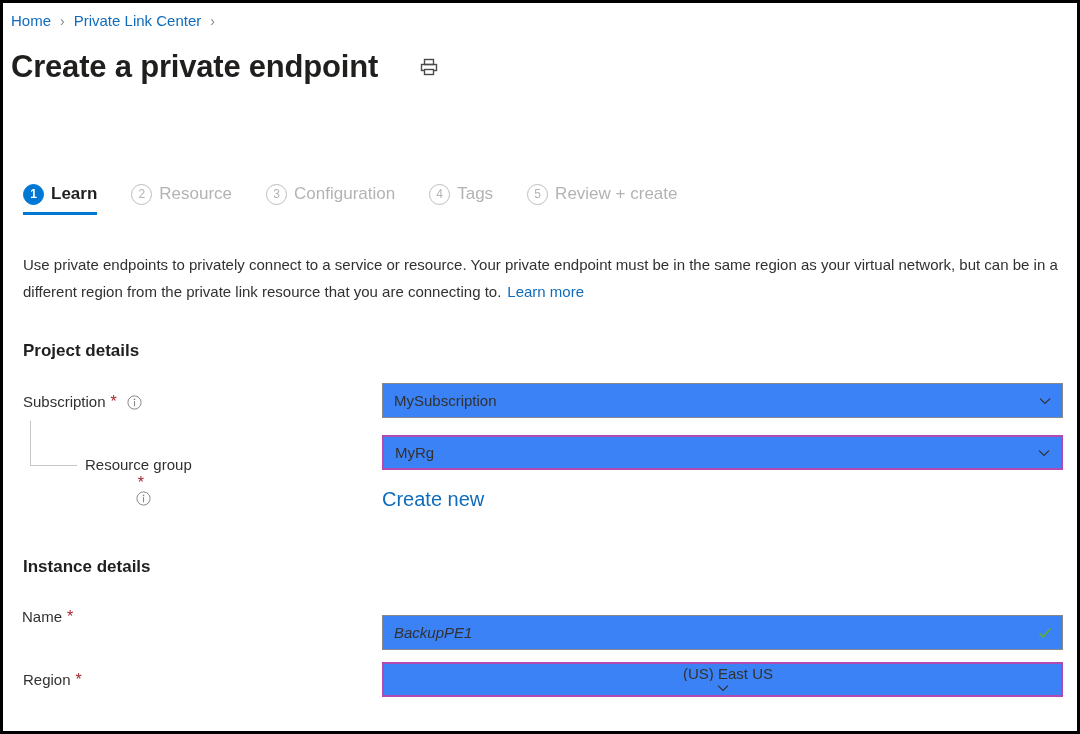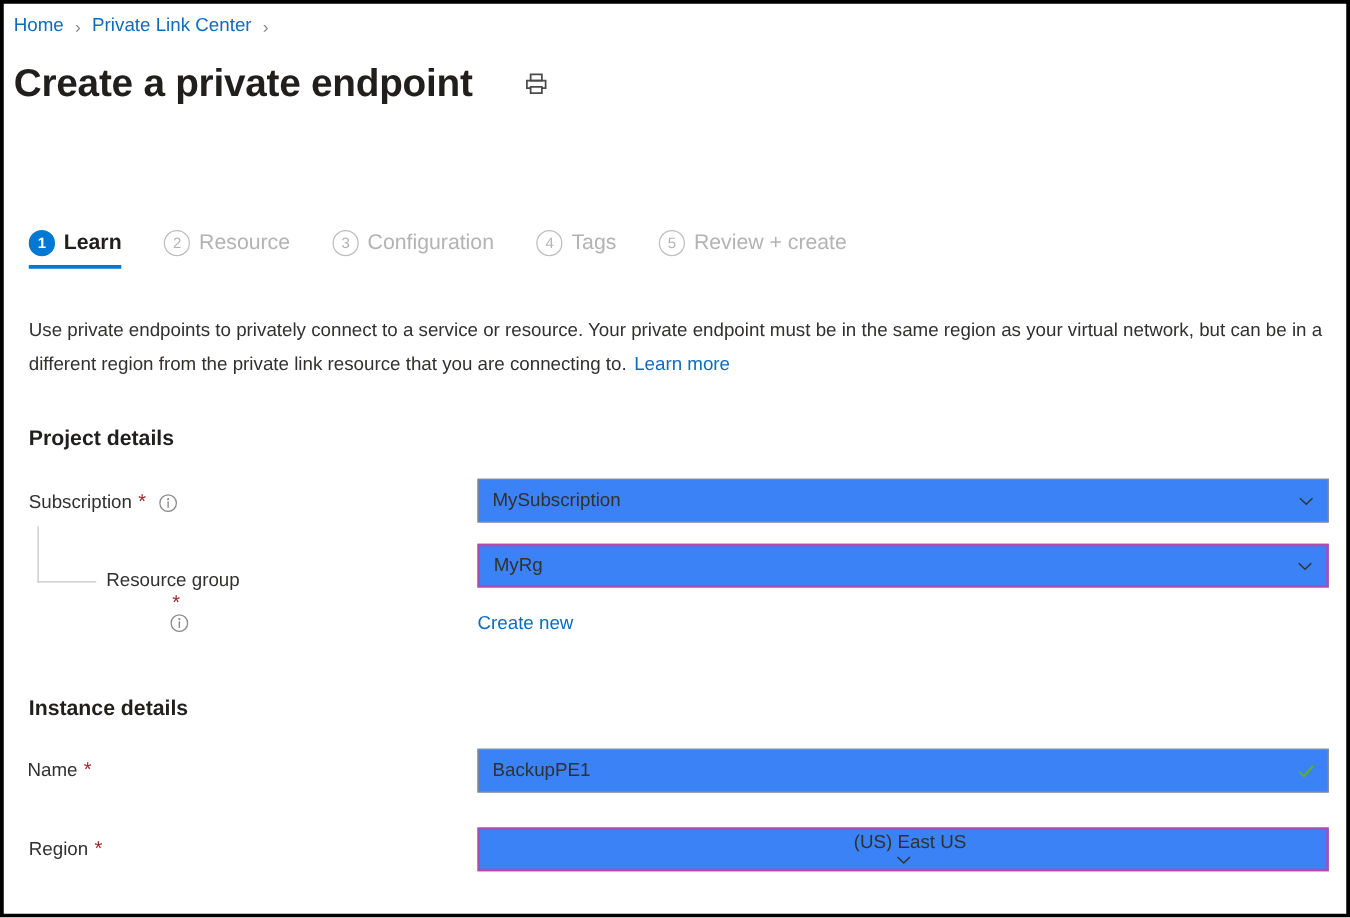--- a/index.html
+++ b/index.html
@@ -218,28 +218,28 @@
   .control .affix {
     width: 34px;
     display: flex;
     align-items: center;
     justify-content: center;
     flex: none;
   }
 
   #ctl-subscription  { top: 380px; }
   #ctl-resourcegroup { top: 432px; }
-  #ctl-name          { top: 596px; }
+  #ctl-name          { top: 612px; font-style: italic; }
   #ctl-region        { top: 659px; flex-direction: column; }
 
   .create-new-link {
     position: absolute;
     left: 379px;
     top: 486px;
-    font-size: 15px;
+    font-size: 20px;
     color: #0f6cbd;
     cursor: pointer;
     line-height: 20px;
   }
 </style>
 </head>
 <body>
 
 <div id="page">
 

